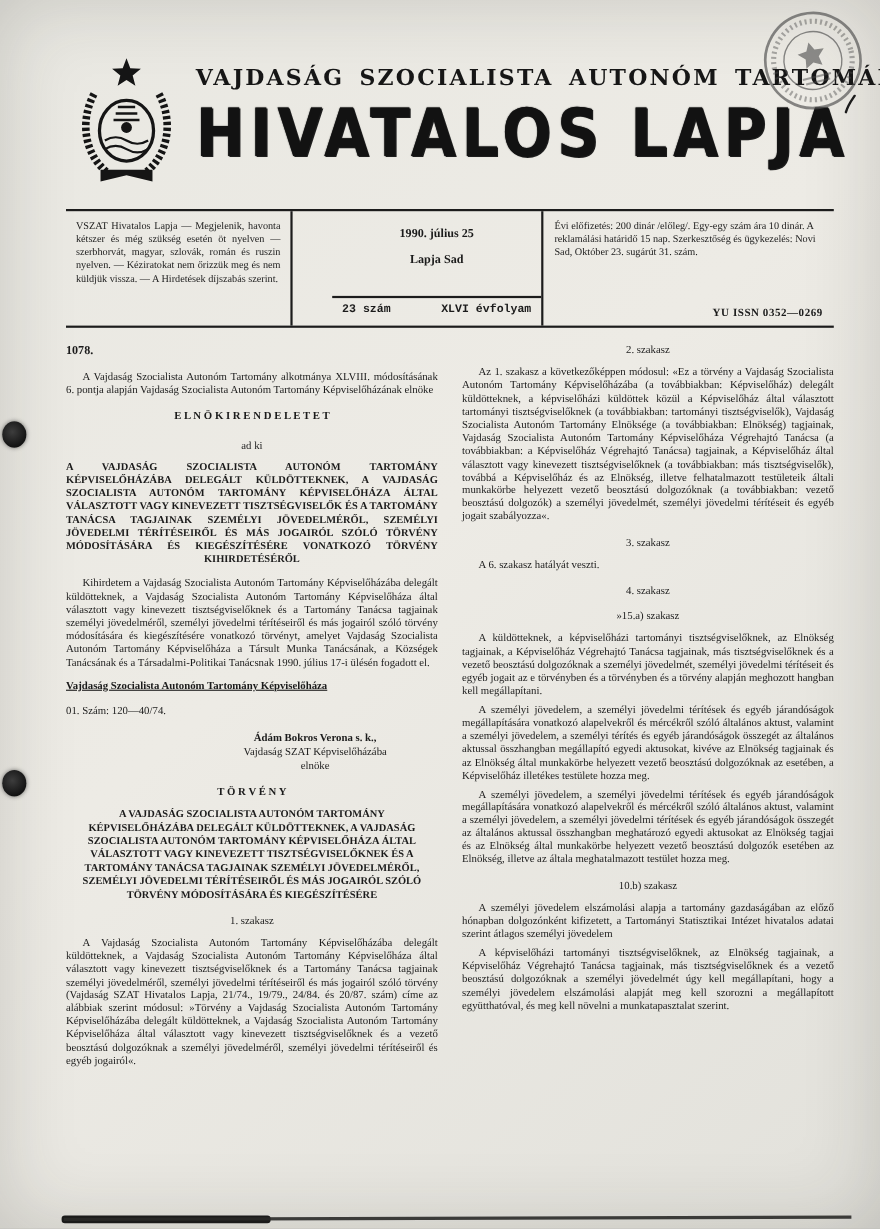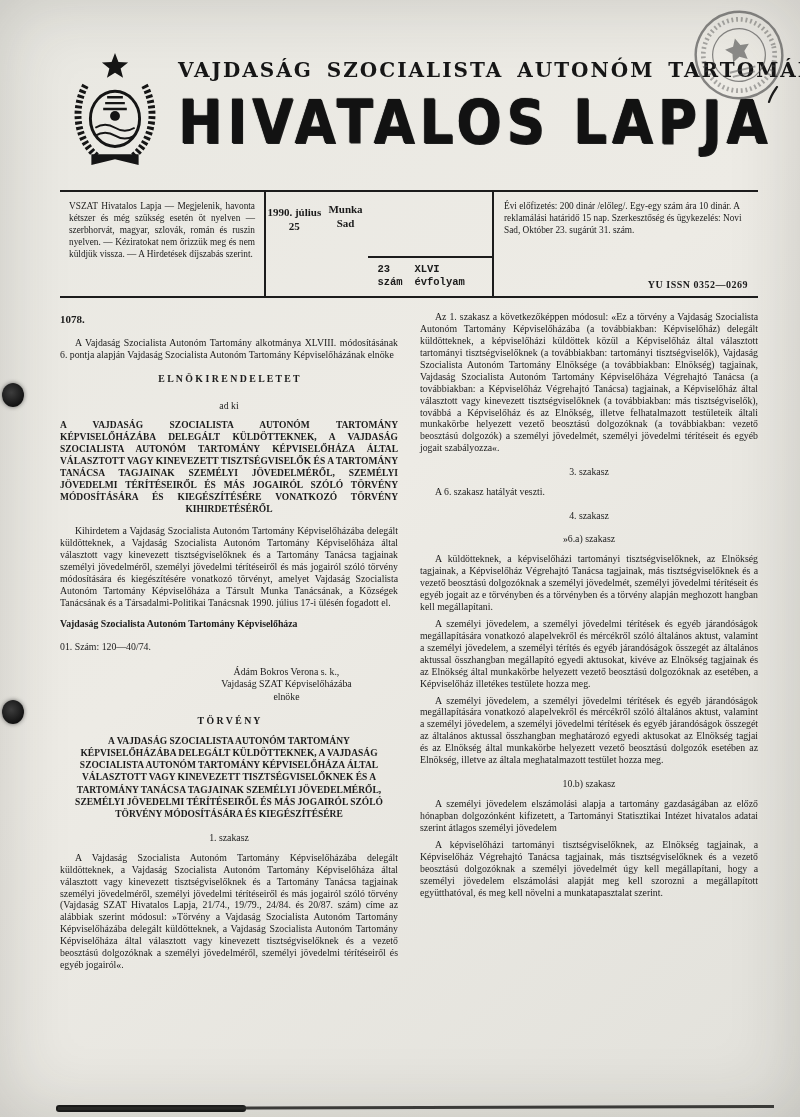--- a/index.html
+++ b/index.html
@@ -26,21 +26,21 @@
   }
   .stamp { position:absolute; top:8px; right:14px; width:94px; height:94px; transform:rotate(-14deg); opacity:.8; }
   .pen-mark { position:absolute; top:86px; right:20px; width:14px; height:18px; }
   
   .infobar {
     display:flex; margin:0 42px 0 60px; min-height:108px;
     border-top:2px solid #1c1c1c; border-bottom:2px solid #1c1c1c;
   }
   .cell { font-size:9.3px; line-height:1.3; }
   .cell.left { flex:0 0 206px; border-right:2px solid #1c1c1c; padding:8px 9px; text-align:justify; }
-  .cell.mid { flex:0 0 228px; border-right:2px solid #1c1c1c; display:flex; flex-direction:row; }
+  .cell.mid { flex:0 0 228px; border-right:2px solid #1c1c1c; display:flex; flex-direction:column;padding-left:36px; }
   .mid-date, .mid-place { text-align:center; font-weight:bold; font-size:11px; }
   .mid-date { margin-top:13px; }
   .mid-place { margin-top:10px; }
   .mid-bottom {
     margin-top:auto; border-top:2px solid #1c1c1c; display:flex;
     justify-content:space-between; padding:5px 9px 6px; font-weight:bold; font-size:10.5px;font-family:Liberation Mono, monospace;
   }
   .cell.right { flex:1; padding:8px 10px 20px; position:relative; }
   .issn { position:absolute; right:10px; bottom:5px; font-weight:bold; font-size:10px; letter-spacing:.5px; }
   
@@ -50,24 +50,24 @@
   .p { font-size:9.8px; line-height:1.22; text-align:justify; text-indent:15px; margin:0 0 5px; hyphens:auto; overflow-wrap:break-word; }
   .sec-heading { text-align:center; font-size:9.8px; margin:12px 0 9px; }
   .sec-heading.first { margin-top:2px; }
   .sec-heading.bold { font-weight:bold; }
   .center-sub { text-align:center; font-size:9.8px; margin:16px 0 8px; }
   .bold-block {
     font-weight:bold; font-size:9.5px; line-height:1.27; text-align:justify;
     text-align-last:center; margin:2px 0 10px; hyphens:auto; overflow-wrap:break-word;
   }
   .law-title { font-weight:bold; font-size:9.5px; line-height:1.27; text-align:center; margin:2px 2px 10px; }
-  .assembly { font-weight:bold; font-size:9.8px; margin:9px 0 12px; }
+  .assembly { font-weight:bold; font-size:9.8px; margin:9px 0 12px;text-decoration:underline; }
   .ref { font-size:9.8px; line-height:1.3; }
   .signature { margin:12px 0 2px 34%; text-align:center; font-size:9.8px; line-height:1.28; }
-  .sig-name { font-weight:normal; }
+  .sig-name { font-weight:bold; }
   
   .punch-hole { position:absolute; left:2px; width:22px; height:24px; border-radius:50%;
     background:radial-gradient(circle at 42% 40%, #3d3d3d, #101010 75%); box-shadow:0 0 4px rgba(30,30,30,.6); }
   .hole1 { top:383px; } .hole2 { top:700px; }
   .scan-line { position:absolute; left:58px; right:26px; bottom:8px; height:3px; background:#2a2a28; transform:rotate(-.15deg); opacity:.9; }
   .scan-blob { position:absolute; left:56px; bottom:5px; width:190px; height:7px; background:#1b1b1a; border-radius:3px; }
 </style>
 </head>
 <body>
 
@@ -109,21 +109,21 @@
       <svg viewBox="0 0 14 18" width="14" height="18" aria-hidden="true">
         <path d="M3 16 C5 9 9 4 11 1" fill="none" stroke="#1c1c1c" stroke-width="2.2" stroke-linecap="round"></path>
       </svg>
     </div>
   </header>
 
   <section class="infobar">
     <div class="cell left">VSZAT Hivatalos Lapja — Megjelenik, havonta kétszer és még szükség esetén öt nyelven — szerbhorvát, magyar, szlovák, román és ruszin nyelven. — Kéziratokat nem őrizzük meg és nem küldjük vissza. — A Hirdetések díjszabás szerint.</div>
     <div class="cell mid">
       <div class="mid-date">1990. július 25</div>
-      <div class="mid-place">Munka Sad</div>
+      <div class="mid-place">Lapja Sad</div>
       <div class="mid-bottom">
         <span>23 szám</span>
         <span>XLVI évfolyam</span>
       </div>
     </div>
     <div class="cell right">
       <div>Évi előfizetés: 200 dinár /előleg/. Egy-egy szám ára 10 dinár. A reklamálási határidő 15 nap. Szerkesztőség és ügykezelés: Novi Sad, Október 23. sugárút 31. szám.</div>
       <div class="issn">YU ISSN 0352—0269</div>
     </div>
   </section>
@@ -144,25 +144,26 @@
         <div>Vajdaság SZAT Képviselőházába</div>
         <div>elnöke</div>
       </div>
       <div class="sec-heading bold">T Ö R V É N Y</div>
       <div class="law-title">A VAJDASÁG SZOCIALISTA AUTONÓM TARTOMÁNY KÉPVISELŐHÁZÁBA DELEGÁLT KÜLDÖTTEKNEK, A VAJDASÁG SZOCIALISTA AUTONÓM TARTOMÁNY KÉPVISELŐHÁZA ÁLTAL VÁLASZTOTT VAGY KINEVEZETT TISZTSÉGVISELŐKNEK ÉS A TARTOMÁNY TANÁCSA TAGJAINAK SZEMÉLYI JÖVEDELMÉRŐL, SZEMÉLYI JÖVEDELMI TÉRÍTÉSEIRŐL ÉS MÁS JOGAIRÓL SZÓLÓ TÖRVÉNY MÓDOSÍTÁSÁRA ÉS KIEGÉSZÍTÉSÉRE</div>
       <div class="sec-heading">1. szakasz</div>
       <p class="p">A Vajdaság Szocialista Autonóm Tartomány Képviselőházába delegált küldötteknek, a Vajdaság Szocialista Autonóm Tartomány Képviselőháza által választott vagy kinevezett tisztségviselőknek és a Tartomány Tanácsa tagjainak személyi jövedelméről, személyi jövedelmi térítéseiről és más jogairól szóló törvény (Vajdaság SZAT Hivatalos Lapja, 21/74., 19/79., 24/84. és 20/87. szám) címe az alábbiak szerint módosul: »Törvény a Vajdaság Szocialista Autonóm Tartomány Képviselőházába delegált küldötteknek, a Vajdaság Szocialista Autonóm Tartomány Képviselőháza által választott vagy kinevezett tisztségviselőknek és a vezető beosztású dolgozóknak a személyi jövedelméről, személyi jövedelmi térítéseiről és egyéb jogairól«.</p>
     </div>
 
     <div class="col">
+      <div class="sec-heading first">2. szakasz</div>
       <p class="p">Az 1. szakasz a következőképpen módosul: «Ez a törvény a Vajdaság Szocialista Autonóm Tartomány Képviselőházába (a továbbiakban: Képviselőház) delegált küldötteknek, a képviselőházi küldöttek közül a Képviselőház által választott tartományi tisztségviselőknek (a továbbiakban: tartományi tisztségviselők), Vajdaság Szocialista Autonóm Tartomány Elnöksége (a továbbiakban: Elnökség) tagjainak, Vajdaság Szocialista Autonóm Tartomány Képviselőháza Végrehajtó Tanácsa (a továbbiakban: a Képviselőház Végrehajtó Tanácsa) tagjainak, a Képviselőház által választott vagy kinevezett tisztségviselőknek (a továbbiakban: más tisztségviselők), továbbá a Képviselőház és az Elnökség, illetve felhatalmazott testületeik általi munkakörbe helyezett vezető beosztású dolgozóknak (a továbbiakban: vezető beosztású dolgozók) a személyi jövedelmét, személyi jövedelmi térítéseit és egyéb jogait szabályozza«.</p>
       <div class="sec-heading">3. szakasz</div>
       <p class="p">A 6. szakasz hatályát veszti.</p>
       <div class="sec-heading">4. szakasz</div>
-      <div class="sec-heading">»6.a) szakasz</div>
+      <div class="sec-heading">»15.a) szakasz</div>
       <p class="p">A küldötteknek, a képviselőházi tartományi tisztségviselőknek, az Elnökség tagjainak, a Képviselőház Végrehajtó Tanácsa tagjainak, más tisztségviselőknek és a vezető beosztású dolgozóknak a személyi jövedelmét, személyi jövedelmi térítéseit és egyéb jogait az e törvényben és a törvényben és a törvény alapján meghozott hangban kell megállapítani.</p>
       <p class="p">A személyi jövedelem, a személyi jövedelmi térítések és egyéb járandóságok megállapítására vonatkozó alapelvekről és mércékről szóló általános aktust, valamint a személyi jövedelem, a személyi térítés és egyéb járandóságok összegét az általános aktussal összhangban megállapító egyedi aktusokat, kivéve az Elnökség tagjainak és az Elnökség által munkakörbe helyezett vezető beosztású dolgozóknak az esetében, a Képviselőház illetékes testülete hozza meg.</p>
       <p class="p">A személyi jövedelem, a személyi jövedelmi térítések és egyéb járandóságok megállapítására vonatkozó alapelvekről és mércékről szóló általános aktust, valamint a személyi jövedelem, a személyi jövedelmi térítések és egyéb járandóságok összegét az általános aktussal összhangban meghatározó egyedi aktusokat az Elnökség tagjai és az Elnökség által munkakörbe helyezett vezető beosztású dolgozók esetében az Elnökség, illetve az általa meghatalmazott testület hozza meg.</p>
       <div class="sec-heading">10.b) szakasz</div>
       <p class="p">A személyi jövedelem elszámolási alapja a tartomány gazdaságában az előző hónapban dolgozónként kifizetett, a Tartományi Statisztikai Intézet hivatalos adatai szerint átlagos személyi jövedelem</p>
       <p class="p">A képviselőházi tartományi tisztségviselőknek, az Elnökség tagjainak, a Képviselőház Végrehajtó Tanácsa tagjainak, más tisztségviselőknek és a vezető beosztású dolgozóknak a személyi jövedelmét úgy kell megállapítani, hogy a személyi jövedelem elszámolási alapját meg kell szorozni a megállapított együtthatóval, és meg kell növelni a munkatapasztalat szerint.</p>
     </div>
 
   </main>
 

